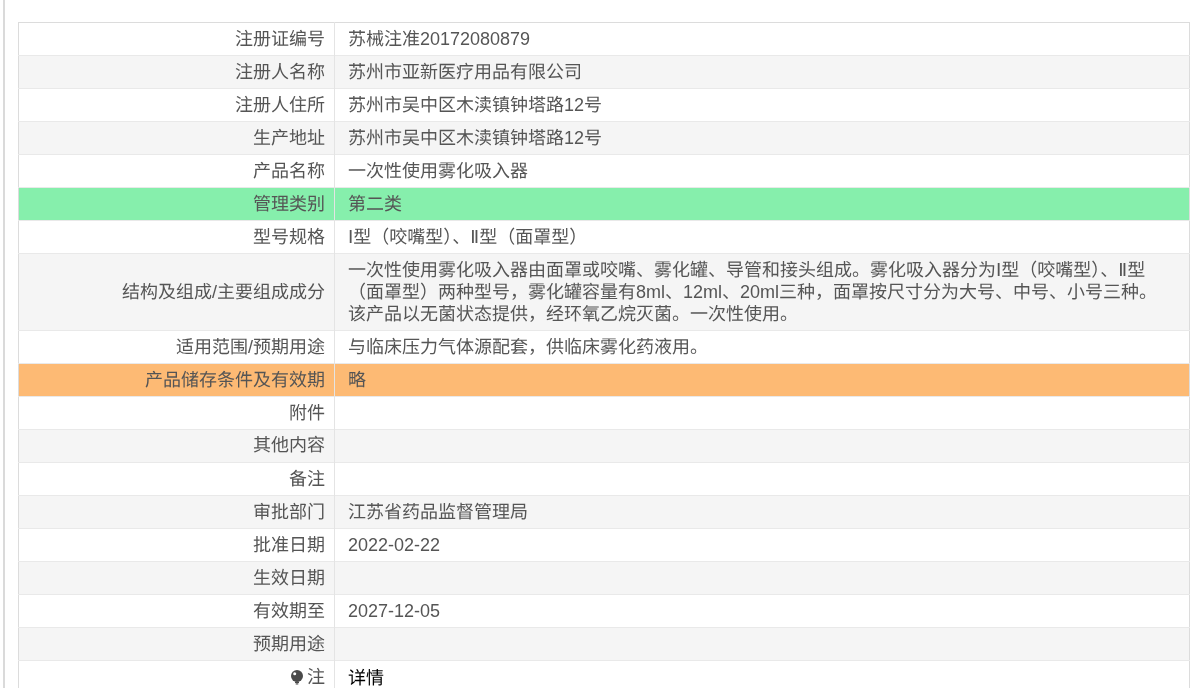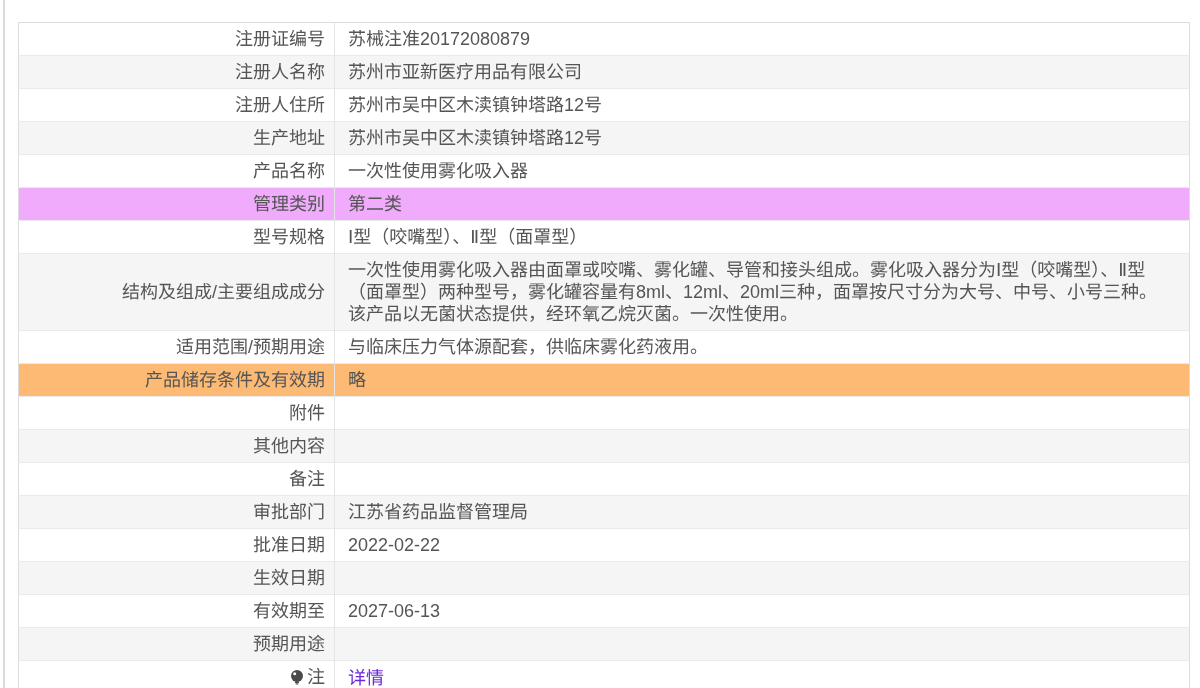--- a/index.html
+++ b/index.html
@@ -96,21 +96,21 @@
           <td class="value"><span>苏州市吴中区木渎镇钟塔路12号</span></td>
         </tr>
         <tr style="background: rgb(245, 245, 245); border-bottom-color: rgb(233, 233, 233);">
           <td class="label"><span>生产地址</span></td>
           <td class="value"><span>苏州市吴中区木渎镇钟塔路12号</span></td>
         </tr>
         <tr style="border-bottom-color: rgb(233, 233, 233);">
           <td class="label"><span>产品名称</span></td>
           <td class="value"><span>一次性使用雾化吸入器</span></td>
         </tr>
-        <tr style="background: #f0abfc; border-bottom-color: rgb(233, 233, 233);">
+        <tr style="background: #86efac; border-bottom-color: rgb(233, 233, 233);">
           <td class="label"><span>管理类别</span></td>
           <td class="value"><span>第二类</span></td>
         </tr>
         <tr style="border-bottom-color: rgb(233, 233, 233);">
           <td class="label"><span>型号规格</span></td>
           <td class="value"><span>Ⅰ型（咬嘴型）、Ⅱ型（面罩型）</span></td>
         </tr>
         <tr style="background: rgb(245, 245, 245); border-bottom-color: rgb(233, 233, 233);">
           <td class="label"><span>结构及组成/主要组成成分</span></td>
           <td class="value"><span>一次性使用雾化吸入器由面罩或咬嘴、雾化罐、导管和接头组成。雾化吸入器分为Ⅰ型（咬嘴型）、Ⅱ型（面罩型）两种型号，雾化罐容量有8ml、12ml、20ml三种，面罩按尺寸分为大号、中号、小号三种。该产品以无菌状态提供，经环氧乙烷灭菌。一次性使用。</span></td>
@@ -120,21 +120,21 @@
           <td class="value"><span>与临床压力气体源配套，供临床雾化药液用。</span></td>
         </tr>
         <tr style="background: #fdba74; border-bottom-color: rgb(233, 233, 233);">
           <td class="label"><span>产品储存条件及有效期</span></td>
           <td class="value"><span>略</span></td>
         </tr>
         <tr style="border-bottom-color: rgb(233, 233, 233);">
           <td class="label"><span>附件</span></td>
           <td class="value"><span></span></td>
         </tr>
-        <tr style="background: rgb(245, 245, 245); border-bottom-color: rgb(233, 233, 233);">
+        <tr style="background: rgb(245, 245, 245); border-bottom-color: rgb(233, 233, 233); font-family: Liberation Mono, monospace;">
           <td class="label"><span>其他内容</span></td>
           <td class="value"><span></span></td>
         </tr>
         <tr style="border-bottom-color: rgb(233, 233, 233);">
           <td class="label"><span>备注</span></td>
           <td class="value"><span></span></td>
         </tr>
         <tr style="background: rgb(245, 245, 245); border-bottom-color: rgb(233, 233, 233);">
           <td class="label"><span>审批部门</span></td>
           <td class="value"><span>江苏省药品监督管理局</span></td>
@@ -142,30 +142,30 @@
         <tr style="border-bottom-color: rgb(233, 233, 233);">
           <td class="label"><span>批准日期</span></td>
           <td class="value"><span>2022-02-22</span></td>
         </tr>
         <tr style="background: rgb(245, 245, 245); border-bottom-color: rgb(233, 233, 233);">
           <td class="label"><span>生效日期</span></td>
           <td class="value"><span></span></td>
         </tr>
         <tr style="border-bottom-color: rgb(233, 233, 233);">
           <td class="label"><span>有效期至</span></td>
-          <td class="value"><span>2027-06-13</span></td>
+          <td class="value"><span>2027-12-05</span></td>
         </tr>
         <tr style="background: rgb(245, 245, 245); border-bottom-color: rgb(233, 233, 233);">
           <td class="label"><span>预期用途</span></td>
           <td class="value"><span></span></td>
         </tr>
         <tr style="border-bottom-color: rgb(233, 233, 233);">
           <td class="label"><span class="icon"><svg width="14" height="16" viewBox="0 0 14 16" aria-hidden="true">
                 <circle cx="7" cy="7" r="6" fill="#4a4a4a"></circle>
                 <circle cx="4.7" cy="4.7" r="1.5" fill="#ffffff"></circle>
                 <rect x="5" y="12.6" width="4" height="1.4" fill="#4a4a4a"></rect>
                 <rect x="5.7" y="14.3" width="2.6" height="1.2" fill="#4a4a4a"></rect>
               </svg></span><span>注</span></td>
-          <td class="value"><a href="#" class="detail" style="color: #6d28d9; text-align: right;">详情</a></td>
+          <td class="value"><a href="#" class="detail" style="color: #000000; text-align: right;">详情</a></td>
         </tr>
       </tbody>
   </table>
 </div>
 
 </body></html>

